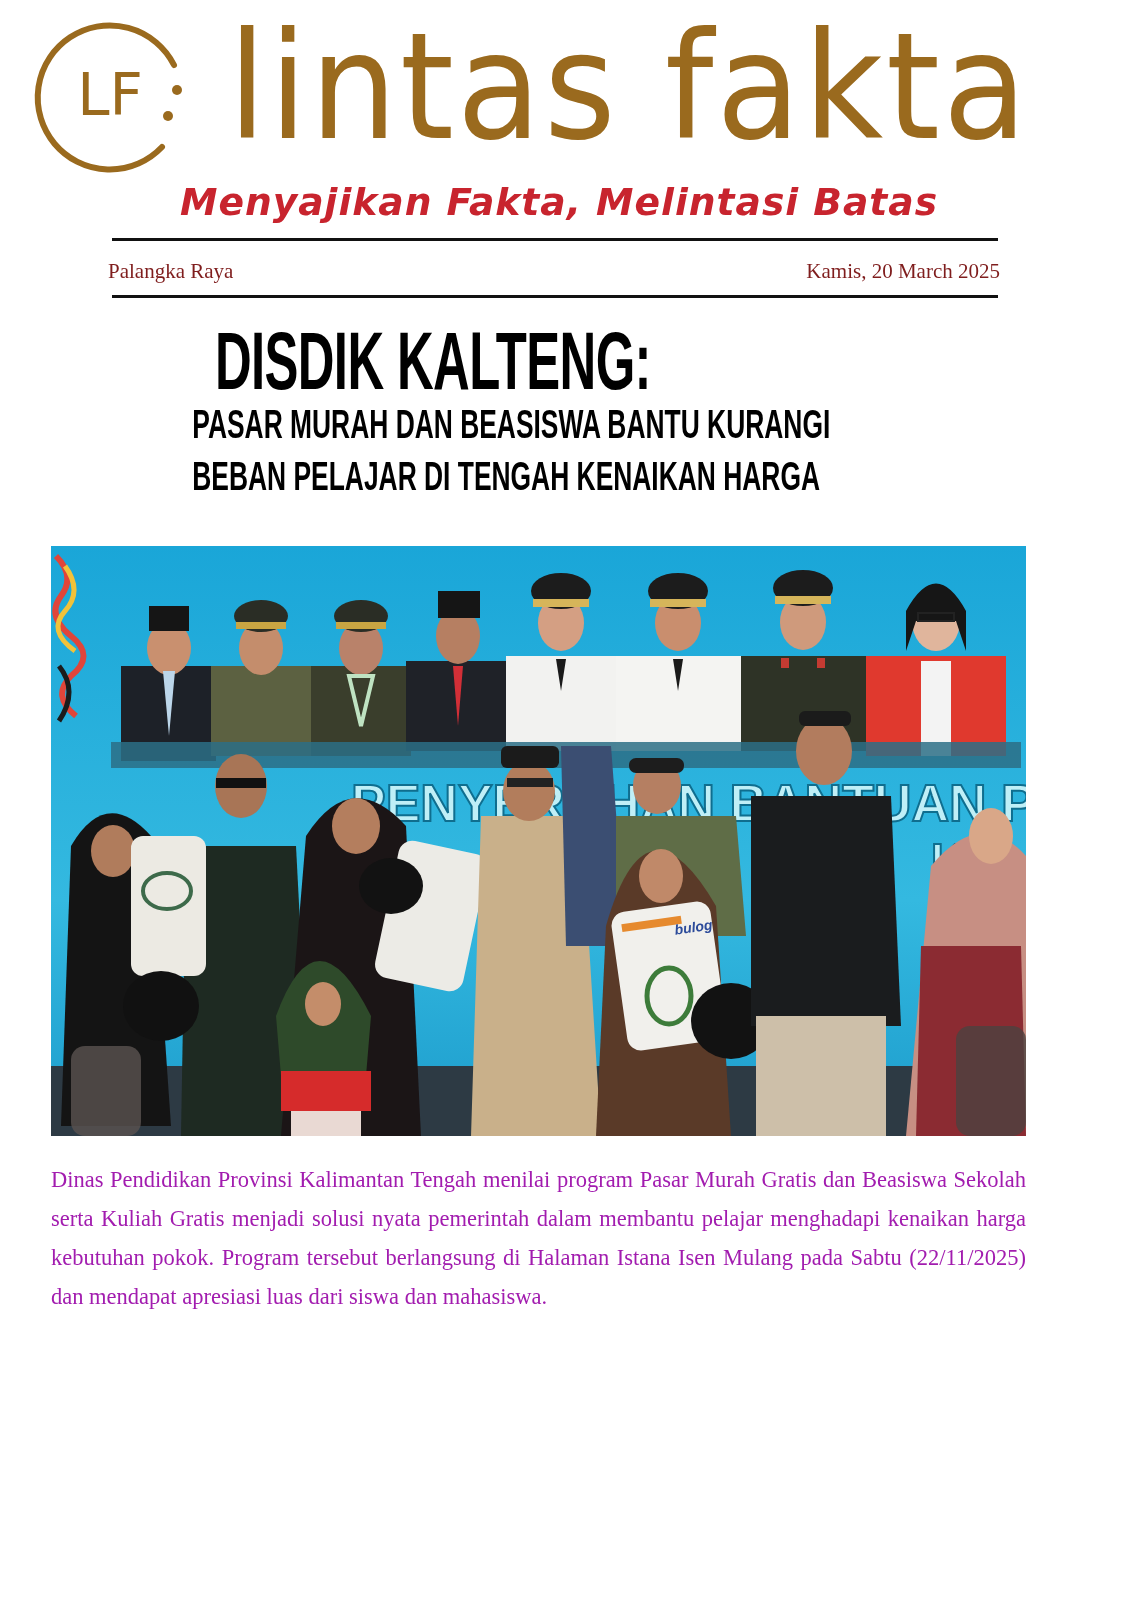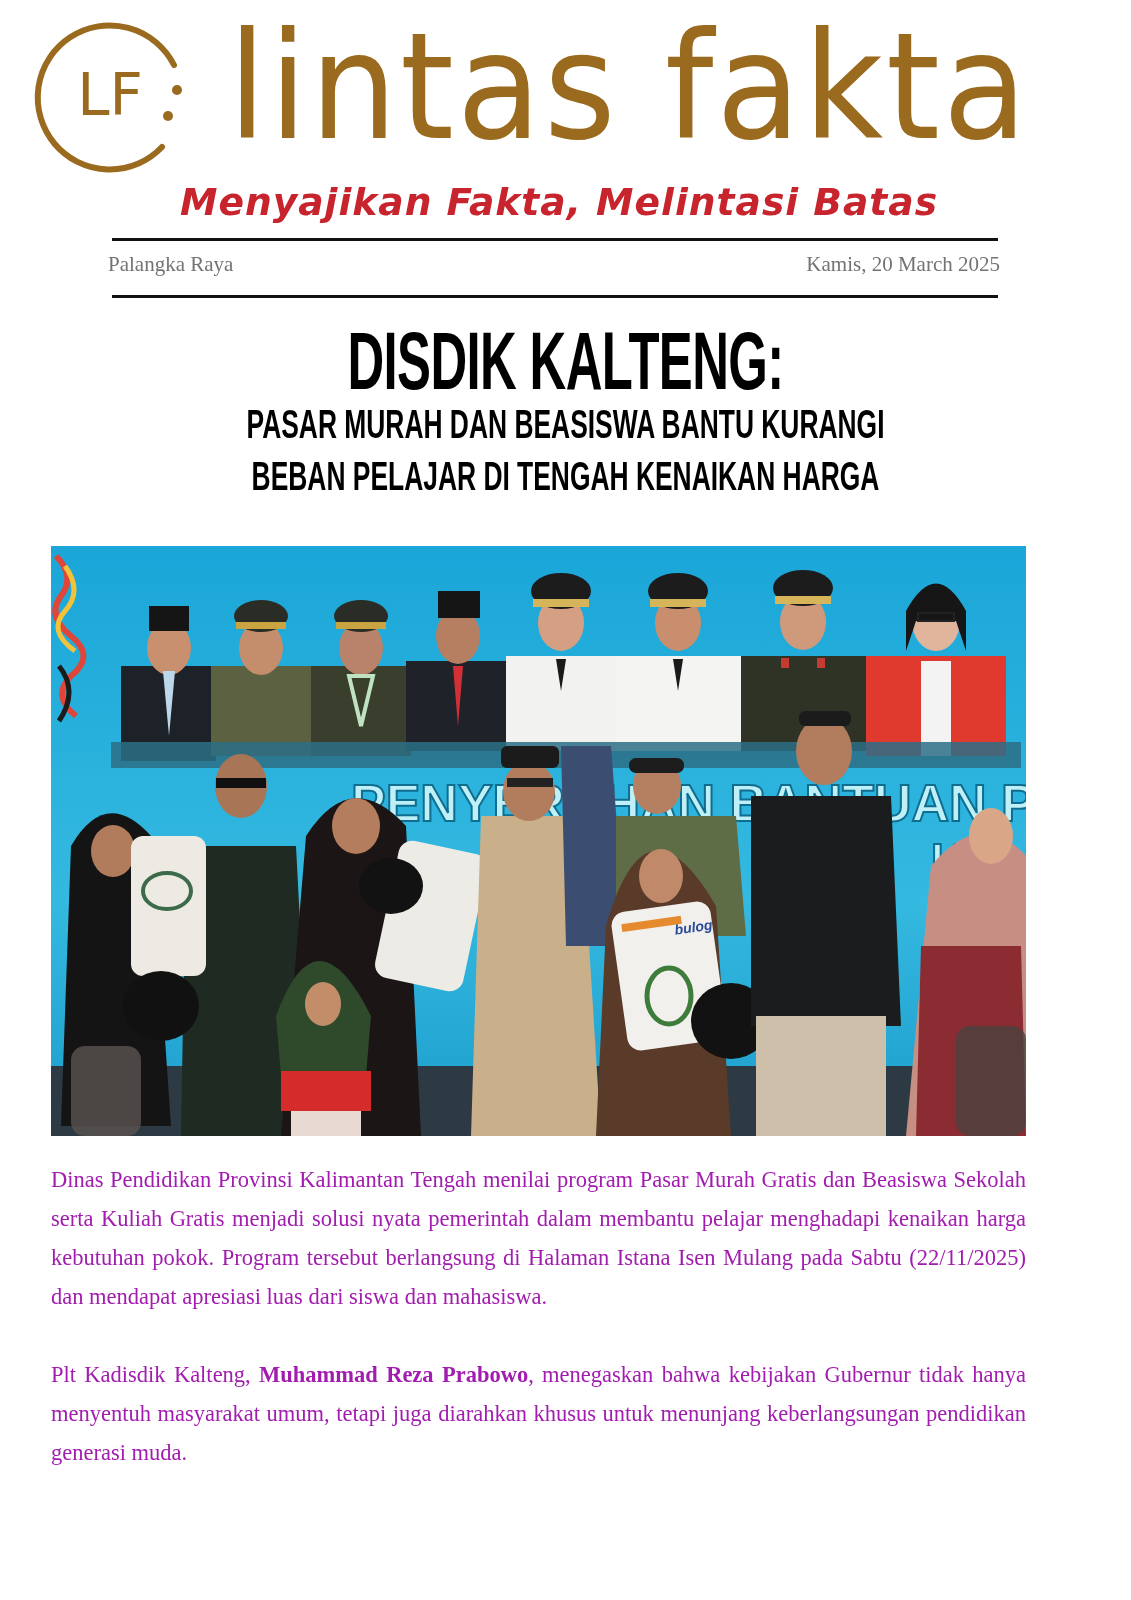--- a/index.html
+++ b/index.html
@@ -22,26 +22,26 @@
       font-size: 38px; line-height: 50px; color: #c8242e; letter-spacing: 1px;
       white-space: nowrap; transform: scaleX(0.99); transform-origin: left top;
     }
 
     
     .rule { position: absolute; left: 112px; width: 886px; height: 3px; background: #111; }
     .rule.top { top: 238px; }
     .rule.bottom { top: 295px; }
     .dateline {
       position: absolute; left: 108px; top: 252px; width: 892px; height: 32px;
-      display: flex; justify-content: space-between; align-items: flex-start;
-      font-family: "Liberation Serif", serif; font-size: 21px; color: #737373;
-    }
-
-    
-    .headline { position: absolute; left: 0; top: 318px; width: 1131px; text-align: center; }
+      display: flex; justify-content: space-between; align-items: flex-end;
+      font-family: "Liberation Serif", serif; font-size: 21px; color: #7f1d1d;
+    }
+
+    
+    .headline { position: absolute; left: 0; top: 318px; width: 1131px; text-align: left; }
     .headline .h-main {
       display: block; font-family: "Liberation Sans", sans-serif; font-weight: 700;
       font-size: 82px; line-height: 86px; letter-spacing: -1px; color: #000;
       transform: scaleX(0.62); transform-origin: center top; white-space: nowrap;
     }
     .headline .h-sub {
       display: block; font-family: "Liberation Sans", sans-serif; font-weight: 700;
       font-size: 40px; line-height: 52px; color: #000;
       transform: scaleX(0.66); transform-origin: center top; white-space: nowrap;
     }
@@ -225,14 +225,13 @@
       <ellipse cx="940" cy="290" rx="22" ry="28" fill="#d9a788"></ellipse>
 
       <rect x="20" y="500" width="70" height="90" rx="14" fill="#5a5350" opacity="0.8"></rect>
       <rect x="905" y="480" width="70" height="110" rx="14" fill="#4b4240" opacity="0.8"></rect>
     </g>
   </svg>
 </figure>
 
 <article class="article">
   <p>Dinas Pendidikan Provinsi Kalimantan Tengah menilai program Pasar Murah Gratis dan Beasiswa Sekolah serta Kuliah Gratis menjadi solusi nyata pemerintah dalam membantu pelajar menghadapi kenaikan harga kebutuhan pokok. Program tersebut berlangsung di Halaman Istana Isen Mulang pada Sabtu (22/11/2025) dan mendapat apresiasi luas dari siswa dan mahasiswa.</p>
-  <p><span>Plt Kadisdik Kalteng, </span><strong>Muhammad Reza Prabowo</strong><span>, menegaskan bahwa kebijakan Gubernur tidak hanya menyentuh masyarakat umum, tetapi juga diarahkan khusus untuk menunjang keberlangsungan pendidikan generasi muda.</span></p>
 </article>
 
 </body></html>

